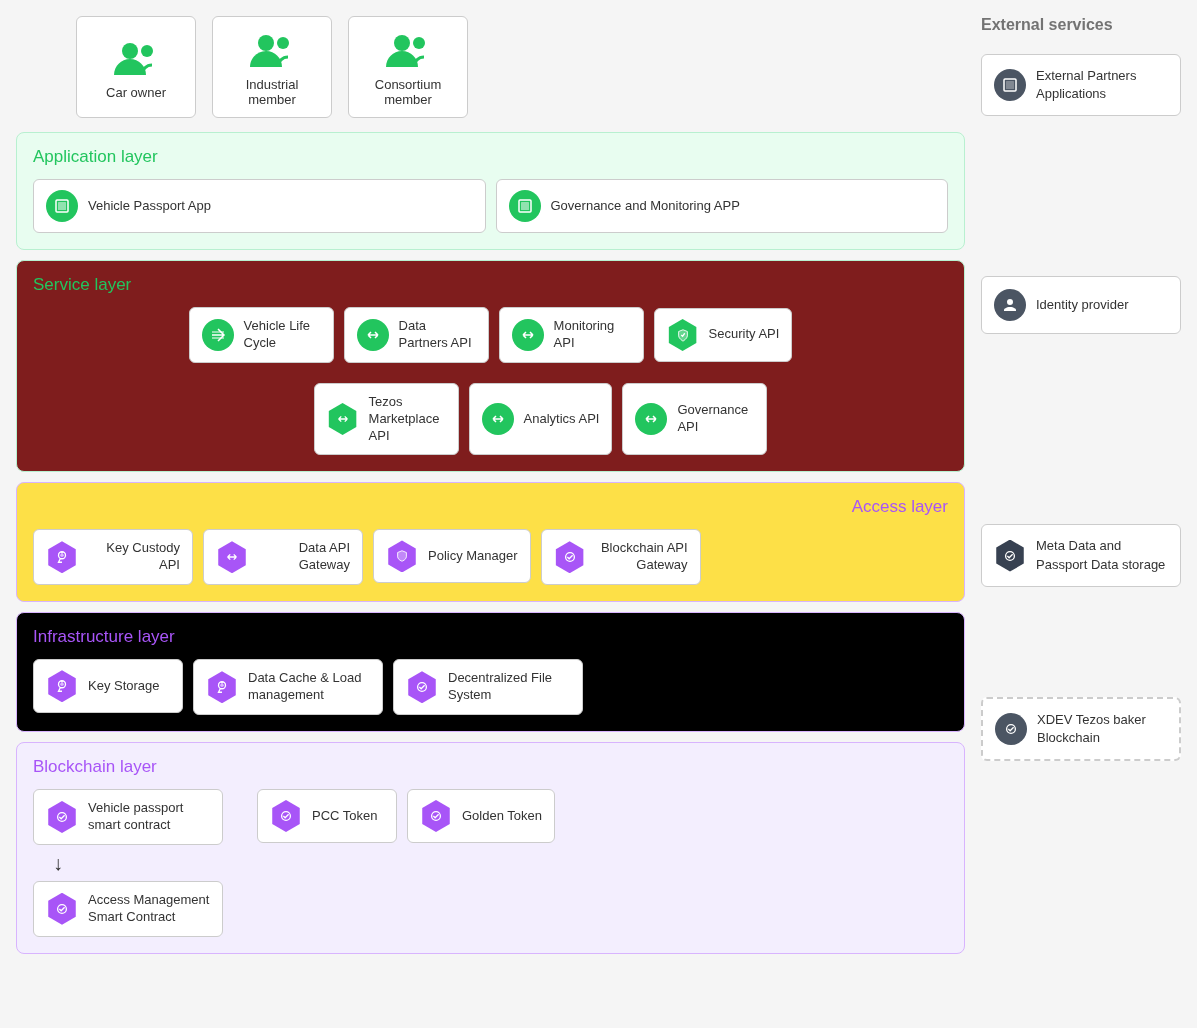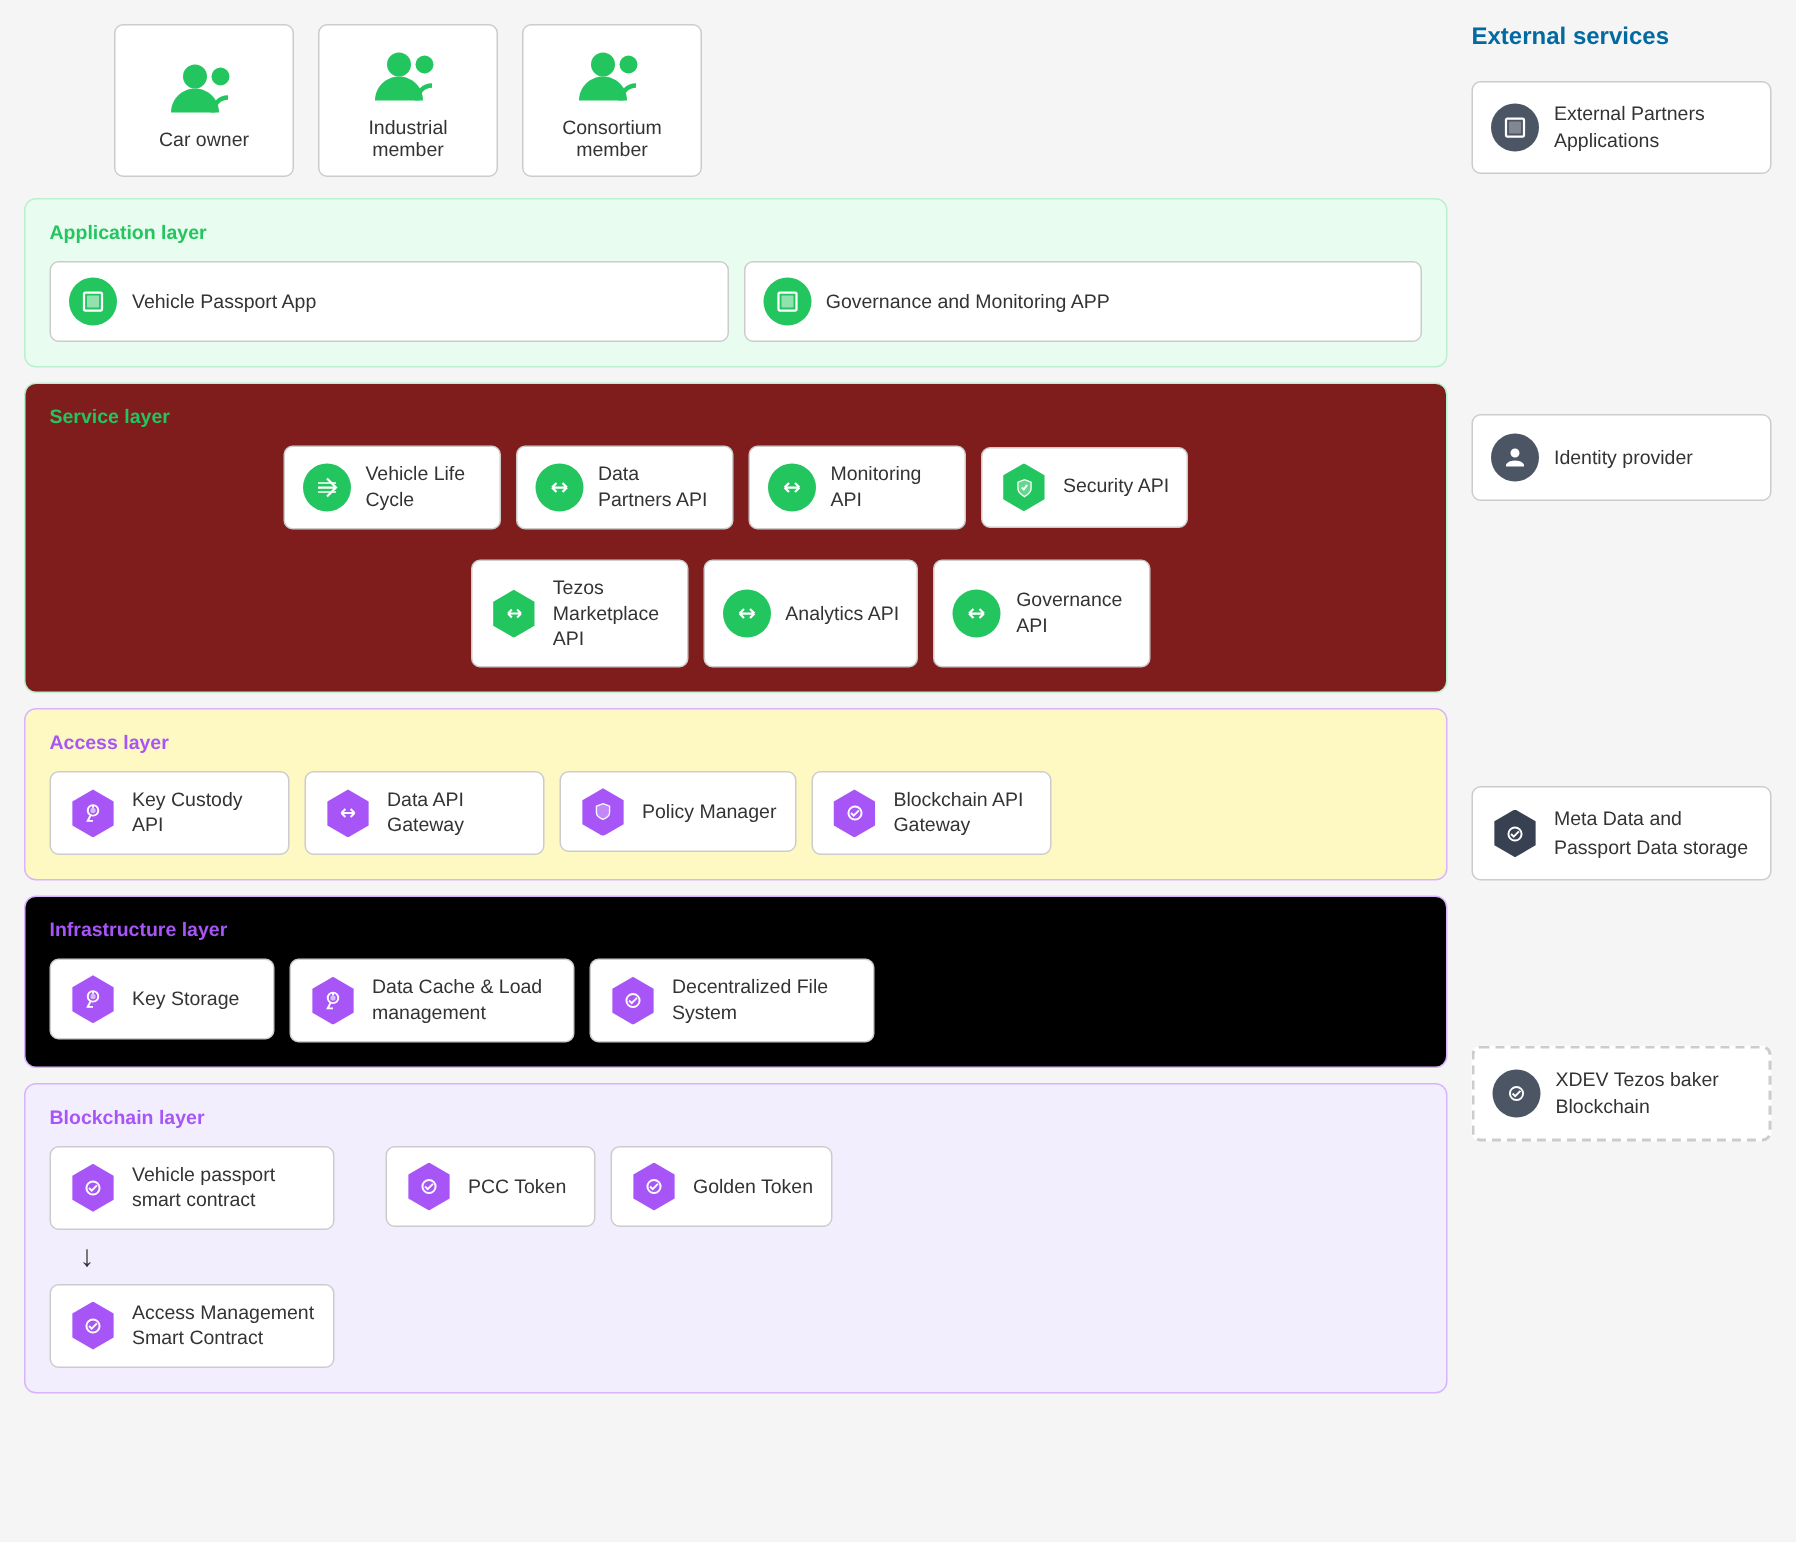--- a/index.html
+++ b/index.html
@@ -65,43 +65,44 @@
       height: 36px;
     }
 
     
     .layer-box {
       border-radius: 8px;
       padding: 14px 16px 16px;
     }
 
     .layer-title {
-      font-size: 13px;
-      font-weight: 700;
+      font-size: 17px;
+      font-weight: 400;
       margin-bottom: 12px;
     }
 
     
     .app-layer {
       background: #e8fdf0;
       border: 1.5px solid #b8f0d0;
     }
     .app-layer .layer-title { color: #22c55e; }
 
     
     .service-layer {
       background: #7f1d1d;
       border: 1.5px solid #b8f0d0;
     }
     .service-layer .layer-title { color: #22c55e; }
 
     
     .access-layer {
-      background: #fef9c3;
+      background: #fde047;
       border: 1.5px solid #d8b4fe;
+      text-align: right;
     }
     .access-layer .layer-title { color: #a855f7; }
 
     
     .infra-layer {
       background: #000000;
       border: 1.5px solid #d8b4fe;
     }
     .infra-layer .layer-title { color: #a855f7; }
 
@@ -192,21 +193,21 @@
 
     .icon-green-circle { background: #22c55e; color: #fff; }
     .icon-purple-hex { background: #a855f7; color: #fff; }
     .icon-dark-circle { background: #4b5563; color: #fff; }
     .icon-dark-hex { background: #374151; color: #fff; clip-path: polygon(50% 0%, 93% 25%, 93% 75%, 50% 100%, 7% 75%, 7% 25%); }
 
     
     .external-services-title {
       font-size: 16px;
       font-weight: 600;
-      color: #0369a1;
+      color: #737373;
       margin-bottom: 10px;
     }
 
     .ext-card {
       border: 1.5px solid #ccc;
       border-radius: 6px;
       background: #fff;
       padding: 12px;
       display: flex;
       align-items: center;

